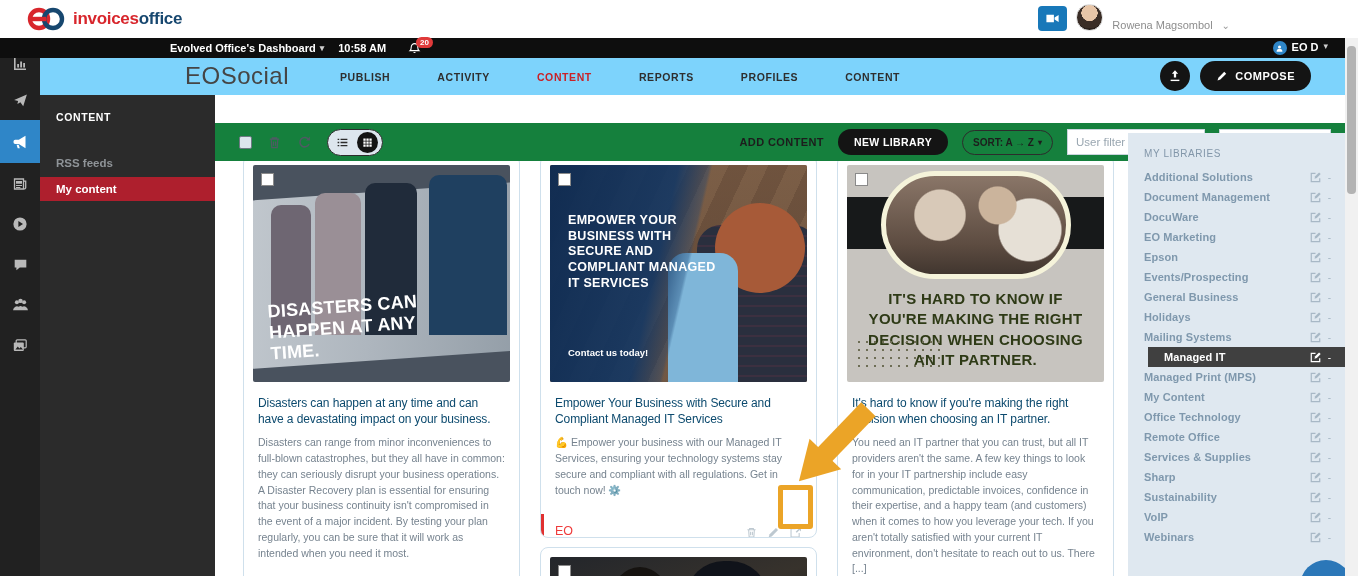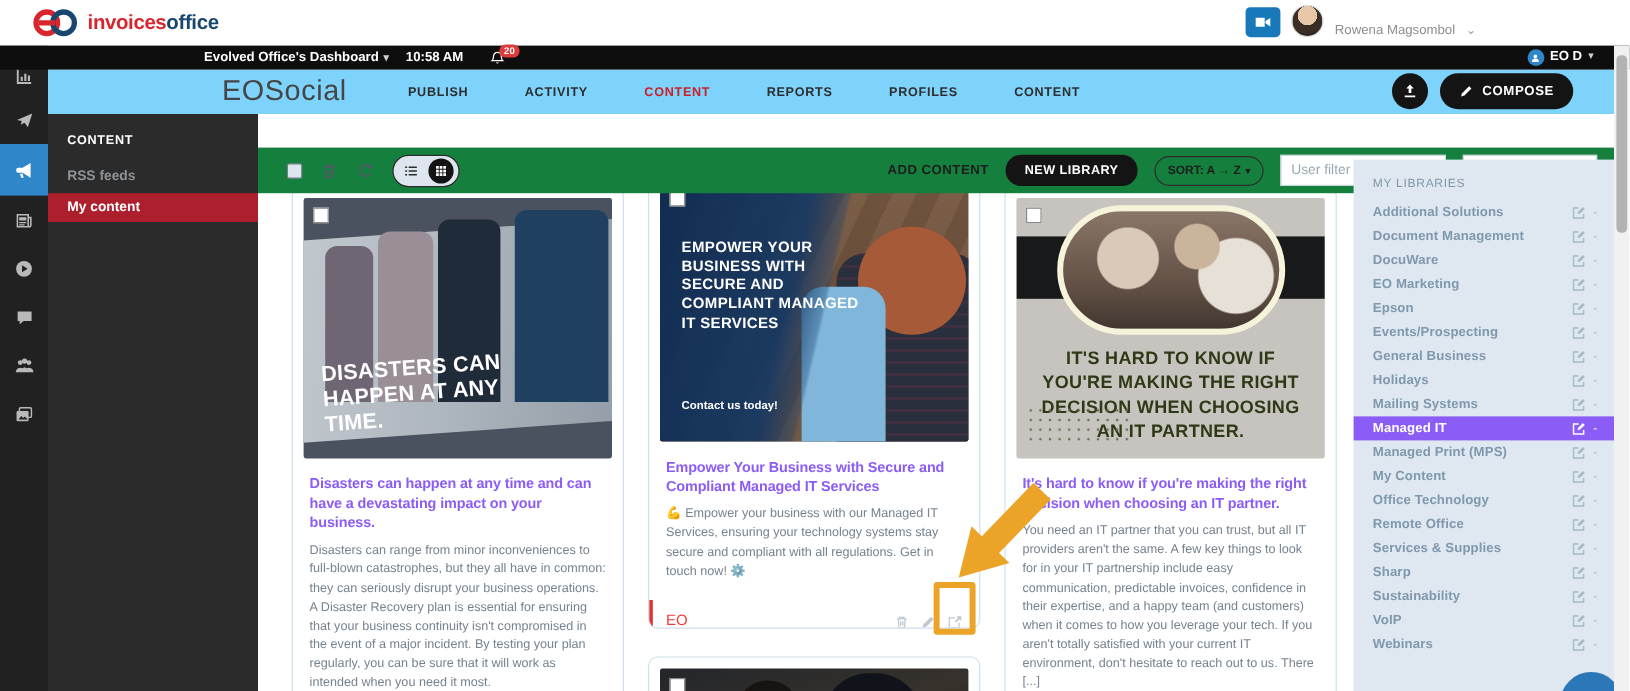--- a/index.html
+++ b/index.html
@@ -42,21 +42,21 @@
   .tab { font-size:10.5px; font-weight:bold; letter-spacing:0.6px; color:#2e2e2e; cursor:pointer; }
   .tab.active { color:#c92127; }
   .appbar-actions { position:absolute; right:34px; top:3px; display:flex; align-items:center; gap:10px; }
   .upload-btn { width:30px; height:30px; border-radius:50%; background:#141414; color:#fff; display:flex; align-items:center; justify-content:center; }
   .compose-btn { height:30px; border-radius:16px; background:#141414; color:#fff; display:flex; align-items:center; gap:7px;
     padding:0 16px; font-size:11px; font-weight:bold; letter-spacing:0.5px; }
 
   
   .sub-sidebar { position:absolute; left:40px; top:95px; width:175px; height:481px; background:#2b2b2b; z-index:3; }
   .ss-header { color:#fff; font-size:10.5px; font-weight:bold; letter-spacing:0.6px; padding:16px 0 0 16px; }
-  .ss-item { font-size:11.5px; font-weight:bold; color:#8f9498; padding:0 16px; height:24px; display:flex; align-items:center; margin-top:12px; cursor:pointer; }
+  .ss-item { font-size:11.5px; font-weight:bold; color:#8f9498; padding:0 16px; height:24px; display:flex; align-items:center; margin-top:28px; cursor:pointer; }
   .ss-item.active { background:#ae1f2d; color:#fff; margin-top:2px; }
 
   
   .toolbar { position:absolute; left:215px; top:95px; width:1130px; height:38px; background:#15803d; z-index:2; display:flex; align-items:center;margin-top:28px; }
   .tb-left { display:flex; align-items:center; gap:15px; margin-left:24px; color:#4f5a63; }
   .tb-checkbox { width:13px; height:13px; border:1.5px solid #6e7a84; background:#dde6ee; border-radius:2px; }
   .view-toggle { display:flex; align-items:center; gap:4px; border:1.5px solid #2c2c2c; border-radius:15px; padding:2px 4px; background:#dde6ee; }
   .vt-list { color:#2c2c2c; display:flex; padding:2px 4px; }
   .vt-grid { background:#141414; color:#fff; border-radius:50%; width:21px; height:21px; display:flex; align-items:center; justify-content:center; }
   .tb-right { position:absolute; right:14px; display:flex; align-items:center; gap:14px; }
@@ -71,21 +71,21 @@
   .user-filter { width:138px; }
   .search-wrap { position:relative; }
   .search-input { width:112px; padding-right:35px; }
   .search-icon { position:absolute; right:5px; top:5px; color:#2b8fd9; }
 
   
   .main { position:absolute; left:215px; top:133px; width:913px; height:443px; background:#fff; overflow:hidden; z-index:1; }
   .card { position:absolute; width:277px; background:#fff; border:1px solid #cfe0ec; border-radius:8px; overflow:hidden; }
   .card-img { position:relative; margin:9px; height:217px; border-radius:2px; overflow:hidden; cursor:pointer; }
   .card-check { position:absolute; left:8px; top:8px; width:13px; height:13px; background:#fff; border:1px solid #8a8a8a; z-index:3; }
-  .card-title { margin:13px 14px 8px; font-size:12px; font-weight:bold; color:#8b5cf6; letter-spacing:-0.1px; line-height:1.35; }
+  .card-title { margin:13px 14px 8px; font-size:12px; font-weight:normal; color:#0c4a6e; letter-spacing:-0.1px; line-height:1.35; }
   .card-body { margin:0 14px; font-size:10.5px; color:#76838f; line-height:1.5; }
   .card-footer { position:relative; height:44px; margin-top:14px; }
   .footer-bar { position:absolute; left:0; top:2px; width:3px; height:36px; background:#e03030; }
   .footer-badge { position:absolute; left:14px; top:12px; font-size:12.5px; color:#ef3b3b; }
   .footer-icons { position:absolute; right:14px; top:14px; display:flex; gap:9px; color:#bdc8d0; }
   .f-icon { cursor:pointer; }
 
   
   .img1 { background:#49525e; }
   .img1 .photo { position:absolute; left:-12px; top:26px; width:300px; height:168px; transform:rotate(-4deg);
@@ -134,21 +134,21 @@
   .ann-arrow .shaft { position:absolute; left:12px; top:0; width:20px; height:64px; background:#eba427; }
   .ann-arrow .head { position:absolute; left:0; top:62px; width:0; height:0;
     border-left:22px solid transparent; border-right:22px solid transparent; border-top:38px solid #eba427; }
 
   
   .right-sidebar { position:absolute; left:1128px; top:133px; width:217px; height:443px; background:#dfe8f0; z-index:2; }
   .rs-header { font-size:10px; color:#8296a9; letter-spacing:0.6px; padding:15px 16px 8px; }
   .lib-row { height:20px; display:flex; align-items:center; padding:0 14px 0 16px; cursor:pointer; }
   .lib-name { flex:1; font-size:11px; font-weight:bold; color:#7f98ad; letter-spacing:0.1px; white-space:nowrap; overflow:hidden; }
   .lib-actions { display:flex; align-items:center; gap:6px; color:#a8b8c6; font-size:10px; }
-  .lib-row.active { background:#8b5cf6; }
+  .lib-row.active { background:#404040;margin-left:20px; }
   .lib-row.active .lib-name { color:#fff; }
   .lib-row.active .lib-actions { color:#fff; }
   .chat-fab { position:absolute; left:172px; top:427px; width:52px; height:52px; border-radius:50%; background:#2b77b8; z-index:3; }
 
   
   .scrollbar { position:absolute; left:1345px; top:38px; width:13px; height:538px; background:#f1f1f1; z-index:7; }
   .sb-thumb { position:absolute; left:2px; top:8px; width:9px; height:148px; background:#b3b3b3; border-radius:4px; }
 
   svg { display:block; }
 </style>
@@ -412,21 +412,21 @@
           <div class="p p3"></div>
           <div class="p p5"></div>
         <div class="hl">DISASTERS CAN HAPPEN AT ANY TIME.</div>
         <div class="card-check"></div>
       </div>
       <div class="card-title">Disasters can happen at any time and can have a devastating impact on your business.</div>
       <div class="card-body">Disasters can range from minor inconveniences to full-blown catastrophes, but they all have in common: they can seriously disrupt your business operations. A Disaster Recovery plan is essential for ensuring that your business continuity isn't compromised in the event of a major incident. By testing your plan regularly, you can be sure that it will work as intended when you need it most.</div>
 
     </div>
 
-    <div class="card" style="left:325px; top:8px; height:383px">
+    <div class="card" style="left:325px; top:22px; height:383px">
       <div class="card-img img2">
         <div class="wood"></div>
         <div class="person-r"></div>
           <div class="hair"></div>
           <div class="person-m"></div>
         <div class="overlay"></div>
         <div class="hl">EMPOWER YOUR BUSINESS WITH SECURE AND COMPLIANT MANAGED IT SERVICES</div>
         <div class="cta">Contact us today!</div>
         <div class="card-check"></div>
       </div>

